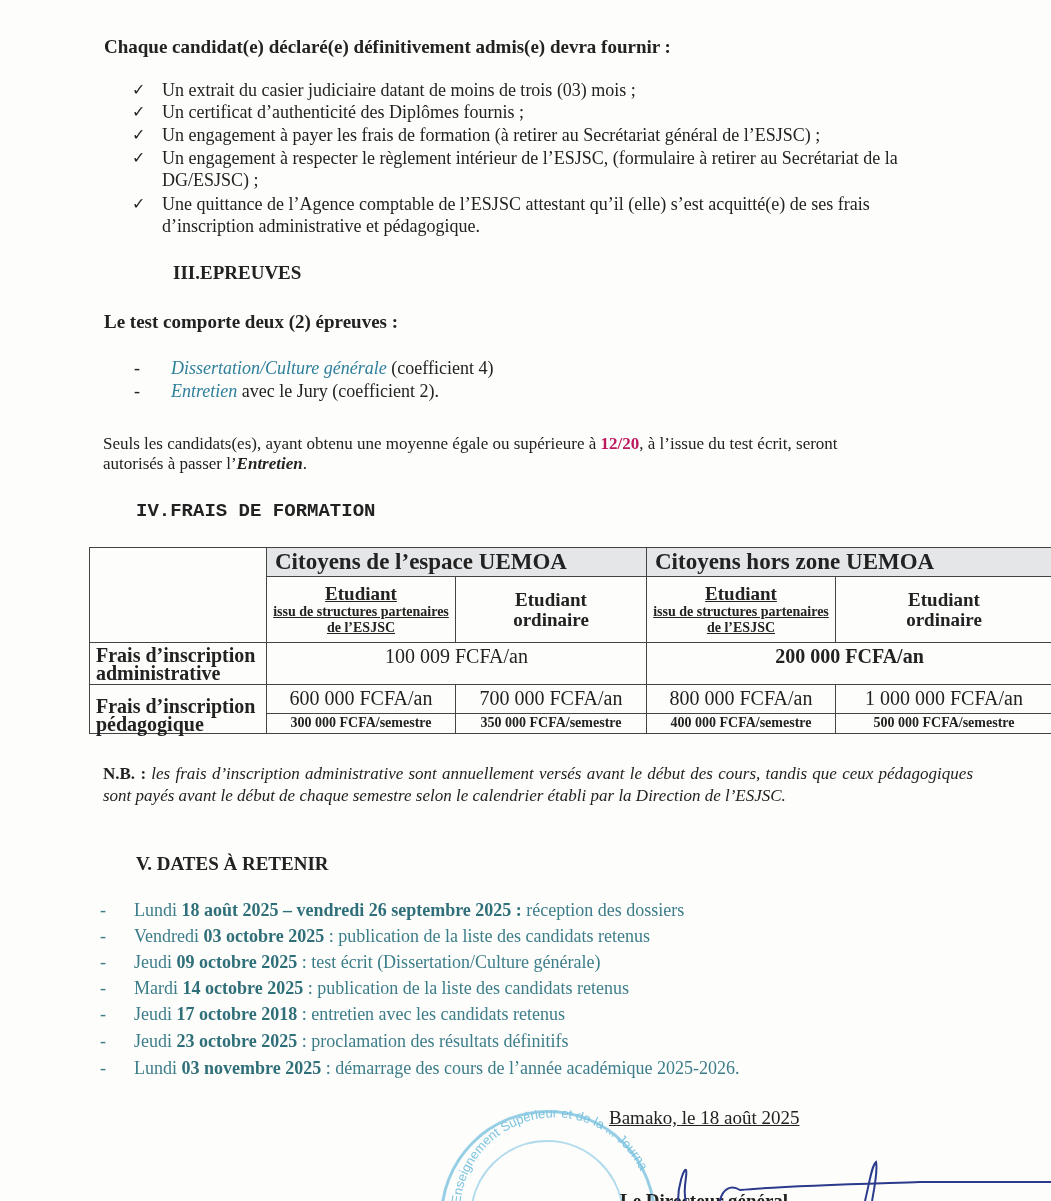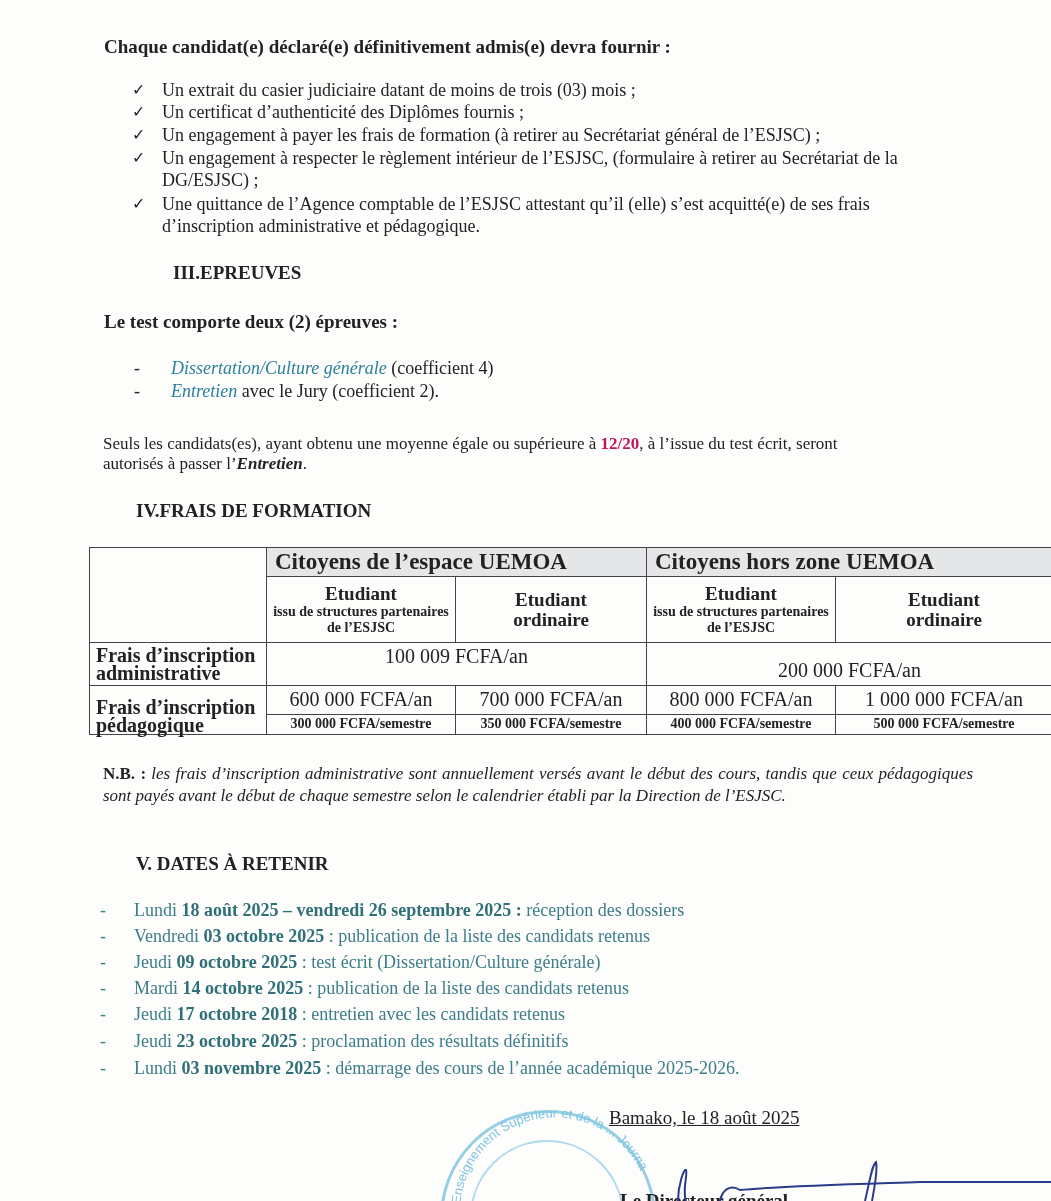--- a/index.html
+++ b/index.html
@@ -78,49 +78,49 @@
   <span class="teal" style="font-weight:normal;">Entretien</span><span> avec le Jury (coefficient 2).</span>
 </div>
 
 <div class="abs" style="left:103px;top:434px;font-size:17px;">
   <span>Seuls les candidats(es), ayant obtenu une moyenne égale ou supérieure à </span><span class="tealn">12/20</span><span>, à l’issue du test écrit, seront</span>
 </div>
 <div class="abs" style="left:103px;top:454px;font-size:17px;">
   <span>autorisés à passer l’</span><b><i>Entretien</i></b><span>.</span>
 </div>
 
-<div class="abs h-bold" style="left:136px;top:500px;">IV.FRAIS DE FORMATION</div>
+<div class="abs h-bold" style="left:136px;top:500px;font-family:Liberation Mono, monospace;">IV.FRAIS DE FORMATION</div>
 
 <table class="fees">
   <tbody>
       <tr>
     <td rowspan="2" style="width:164px;"></td>
     <td colspan="2" class="grphead">Citoyens de l’espace UEMOA</td>
     <td colspan="2" class="grphead">Citoyens hors zone UEMOA</td>
   </tr>
-  <tr style="height:66px;">
+  <tr style="height:66px;text-decoration:underline;">
     <td class="subhead" style="width:176px;">
       <span>Etudiant</span>
       <small>issu de structures partenaires de l’ESJSC</small>
     </td>
     <td class="subhead" style="width:178px;">
       <span style="display:inline-block;width:100px;">Etudiant ordinaire</span>
     </td>
     <td class="subhead" style="width:176px;">
       <span>Etudiant</span>
       <small>issu de structures partenaires de l’ESJSC</small>
     </td>
     <td class="subhead">
       <span style="display:inline-block;width:100px;">Etudiant ordinaire</span>
     </td>
   </tr>
   <tr style="height:42px;">
     <td class="rowlab">Frais d’inscription administrative</td>
     <td colspan="2" class="val" style="vertical-align:top;padding-top:2px;">100 009 FCFA/an</td>
-    <td colspan="2" class="val" style="vertical-align:top;padding-top:16px;">200 000 FCFA/an</td>
+    <td colspan="2" class="val" style="vertical-align:top;padding-top:2px;font-weight:bold;">200 000 FCFA/an</td>
   </tr>
   <tr>
     <td rowspan="2" class="rowlab" style="vertical-align:top;padding-top:12px;">Frais d’inscription pédagogique</td>
     <td class="val">600 000 FCFA/an</td>
     <td class="val">700 000 FCFA/an</td>
     <td class="val">800 000 FCFA/an</td>
     <td class="val">1 000 000 FCFA/an</td>
   </tr>
   <tr>
     <td class="valsm">300 000 FCFA/semestre</td>

